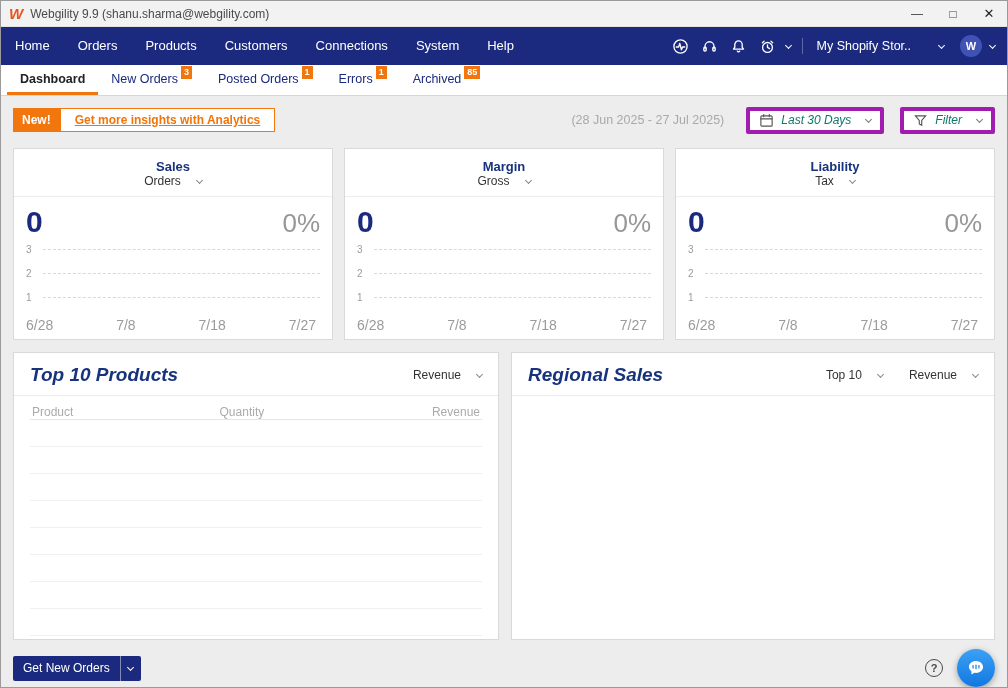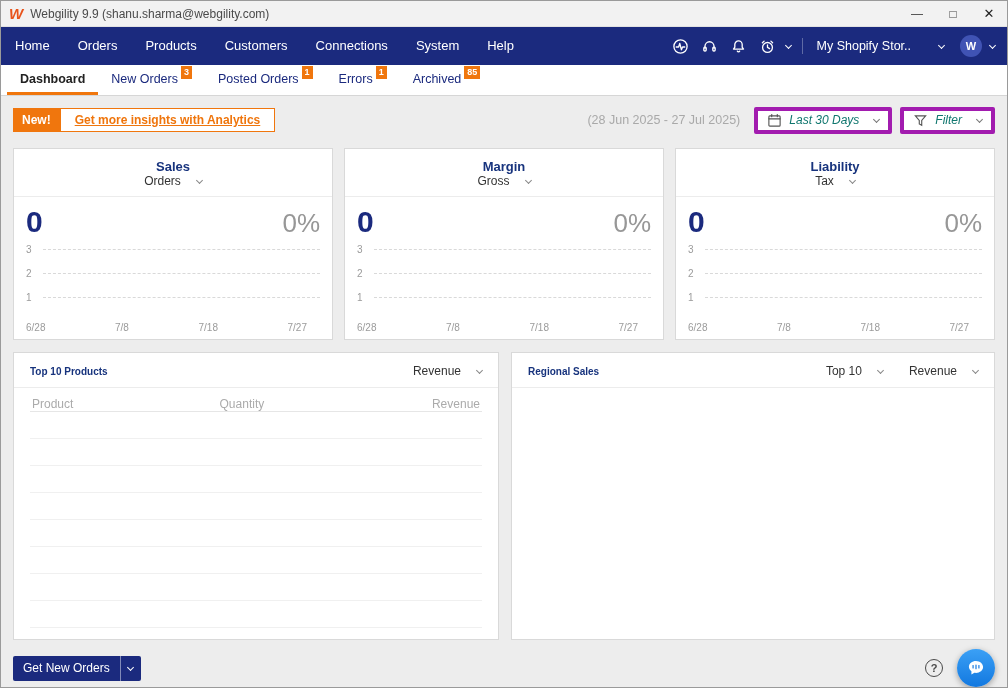--- a/index.html
+++ b/index.html
@@ -39,49 +39,49 @@
   .tabs { height: 31px; background: #fff; border-bottom: 1px solid #d6d6d6; display: flex; padding-left: 6px; font-size: 12.5px; }
   .tab { display: flex; align-items: center; padding: 0 13px; color: #1b2a7e; border-bottom: 3px solid transparent; }
   .tab.active { color: #222; font-weight: bold; border-bottom-color: #f0760d; }
   .badge { background: #f0760d; color: #fff; font-size: 9px; font-weight: bold; padding: 1px 3px; margin-left: 3px; transform: translateY(-6px); display: inline-block; line-height: 1.2; }
 
   
   .content { padding: 10px 12px 0; }
   .toolbar { display: flex; align-items: center; margin-bottom: 14px; height: 28px; }
   .new-pill { background: #f0760d; color: #fff; font-weight: bold; font-size: 12px; padding: 5px 9px; }
   .cta { border: 1px solid #f0760d; background: #fff; color: #ef750c; font-weight: bold; font-size: 12px; padding: 4px 14px; text-decoration: underline; }
-  .tb-right { margin-left: auto; display: flex; align-items: center; gap: 8px; }
+  .tb-right { margin-left: auto; display: flex; align-items: center; gap: 16px; }
   .daterange { color: #a9a9a9; font-size: 12.5px; margin-right: 6px; }
   .btn { background: #fff; border: 4px solid #a21caf; height: 27px; display: flex; align-items: center; gap: 7px; padding: 0 9px; font-size: 12px; color: #0f766e; border-radius: 2px; font-style: italic; }
   .btn .chev { color: #777; margin-left: 8px; }
   svg.icg { width: 15px; height: 15px; stroke: #555; fill: none; stroke-width: 1.2; stroke-linecap: round; }
 
   
   .metrics { display: flex; gap: 11px; margin-bottom: 12px; }
   .mcard { flex: 1; background: #fff; border: 1px solid #d9d9d9; height: 192px; display: flex; flex-direction: column; }
   .mhead { display: flex; justify-content: space-between; align-items: center; padding: 10px 12px 8px; border-bottom: 1px solid #ececec; flex-direction: column; }
   .mtitle { color: #17337d; font-weight: bold; font-size: 13px; }
   .sel { display: flex; align-items: center; gap: 16px; font-size: 12px; color: #333; }
   .sel .chev { color: #888; }
   .mvals { display: flex; justify-content: space-between; align-items: baseline; padding: 8px 12px 0; }
   .bigval { font-size: 30px; font-weight: bold; color: #1b2a7e; }
   .bigpct { font-size: 26px; color: #979797; }
   .mchart { position: relative; flex: 1; margin: 2px 12px 4px; }
   .grid { position: absolute; left: 17px; right: 0; border-top: 1px dashed #d9d9d9; }
   .ytick { position: absolute; left: -17px; top: -6px; font-size: 10px; color: #9b9b9b; }
   .g0 { top: 8px; } .g1 { top: 32px; } .g2 { top: 56px; }
-  .xticks { position: absolute; left: 0; right: 13px; bottom: 2px; display: flex; justify-content: space-between; font-size: 10px; color: #9b9b9b; }
+  .xticks { position: absolute; left: 0; right: 4px; bottom: 2px; display: flex; justify-content: space-between; font-size: 14px; color: #9b9b9b; }
 
   
   .bottomrow { display: flex; gap: 12px; height: 288px; }
   .bcard { background: #fff; border: 1px solid #d9d9d9; }
   .tp { width: 486px; display: flex; flex-direction: column; }
   .rs { flex: 1; }
   .bhead { display: flex; justify-content: space-between; align-items: center; padding: 11px 16px 9px; border-bottom: 1px solid #ececec; }
-  .btitle { color: #17337d; font-weight: bold; font-size: 10px; }
+  .btitle { color: #17337d; font-weight: bold; font-size: 19px; font-style: italic; }
   .tablewrap { padding: 0 16px; }
   .theader { display: grid; grid-template-columns: 1.8fr 1.5fr 1fr; padding: 9px 2px 0; color: #ababab; font-size: 12px; border-bottom: 1px solid #e6e6e6; }
   .th-right { text-align: right; }
   .trow { height: 27px; border-bottom: 1px solid #f0f0f0; }
   .rs-selectors { display: flex; gap: 26px; }
 
   
   .footer { display: flex; align-items: center; margin-top: 9px; }
   .gno { display: flex; background: #1b2a7e; color: #fff; font-size: 12px; height: 25px; border-radius: 2px; overflow: hidden; }
   .gno-main { padding: 0 10px; display: flex; align-items: center; border-right: 1px solid rgba(255,255,255,.45); }

